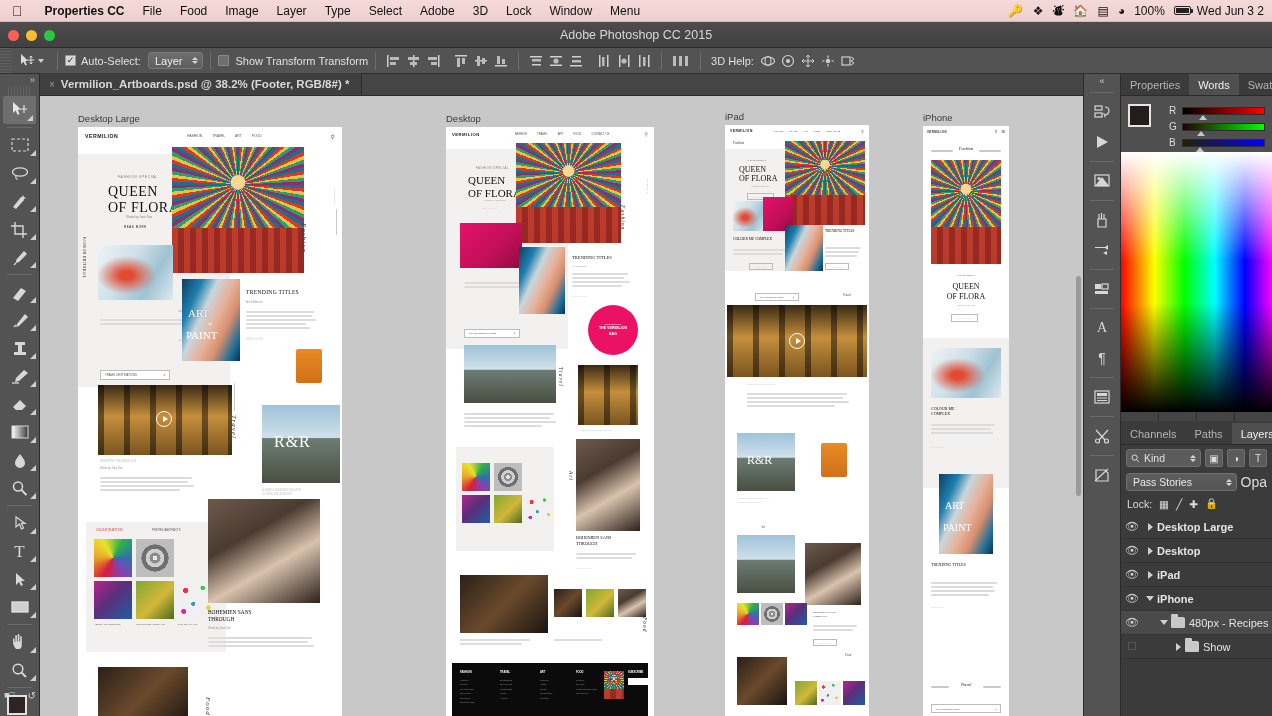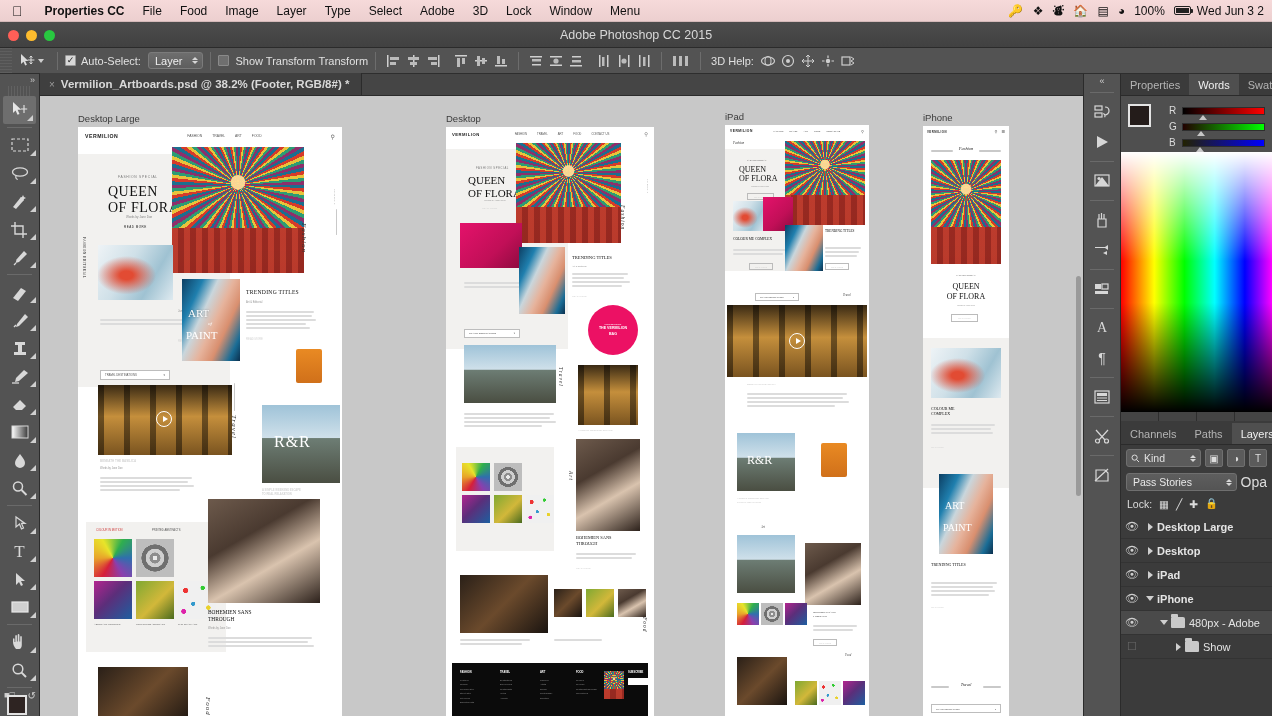--- a/index.html
+++ b/index.html
@@ -1134,21 +1134,21 @@
         </span>
       <span class="lname">iPhone</span>
     </div>
     <div class="layerrow sel">
       <span class="eye">👁</span>
       <span style="width:14px"></span>
       <span class="disc">
           <i class="open"></i>
         </span>
       <span class="folder"></span>
-      <span class="lname sub">480px - Adobe</span>
+      <span class="lname sub">480px - Recipes</span>
     </div>
     <div class="layerrow">
       <span class="eye" style="color:#6a6a6a">☐</span>
       <span style="width:28px"></span>
       <span class="disc">
           <i></i>
         </span>
       <span class="folder"></span>
       <span class="lname sub">Show</span>
     </div>

